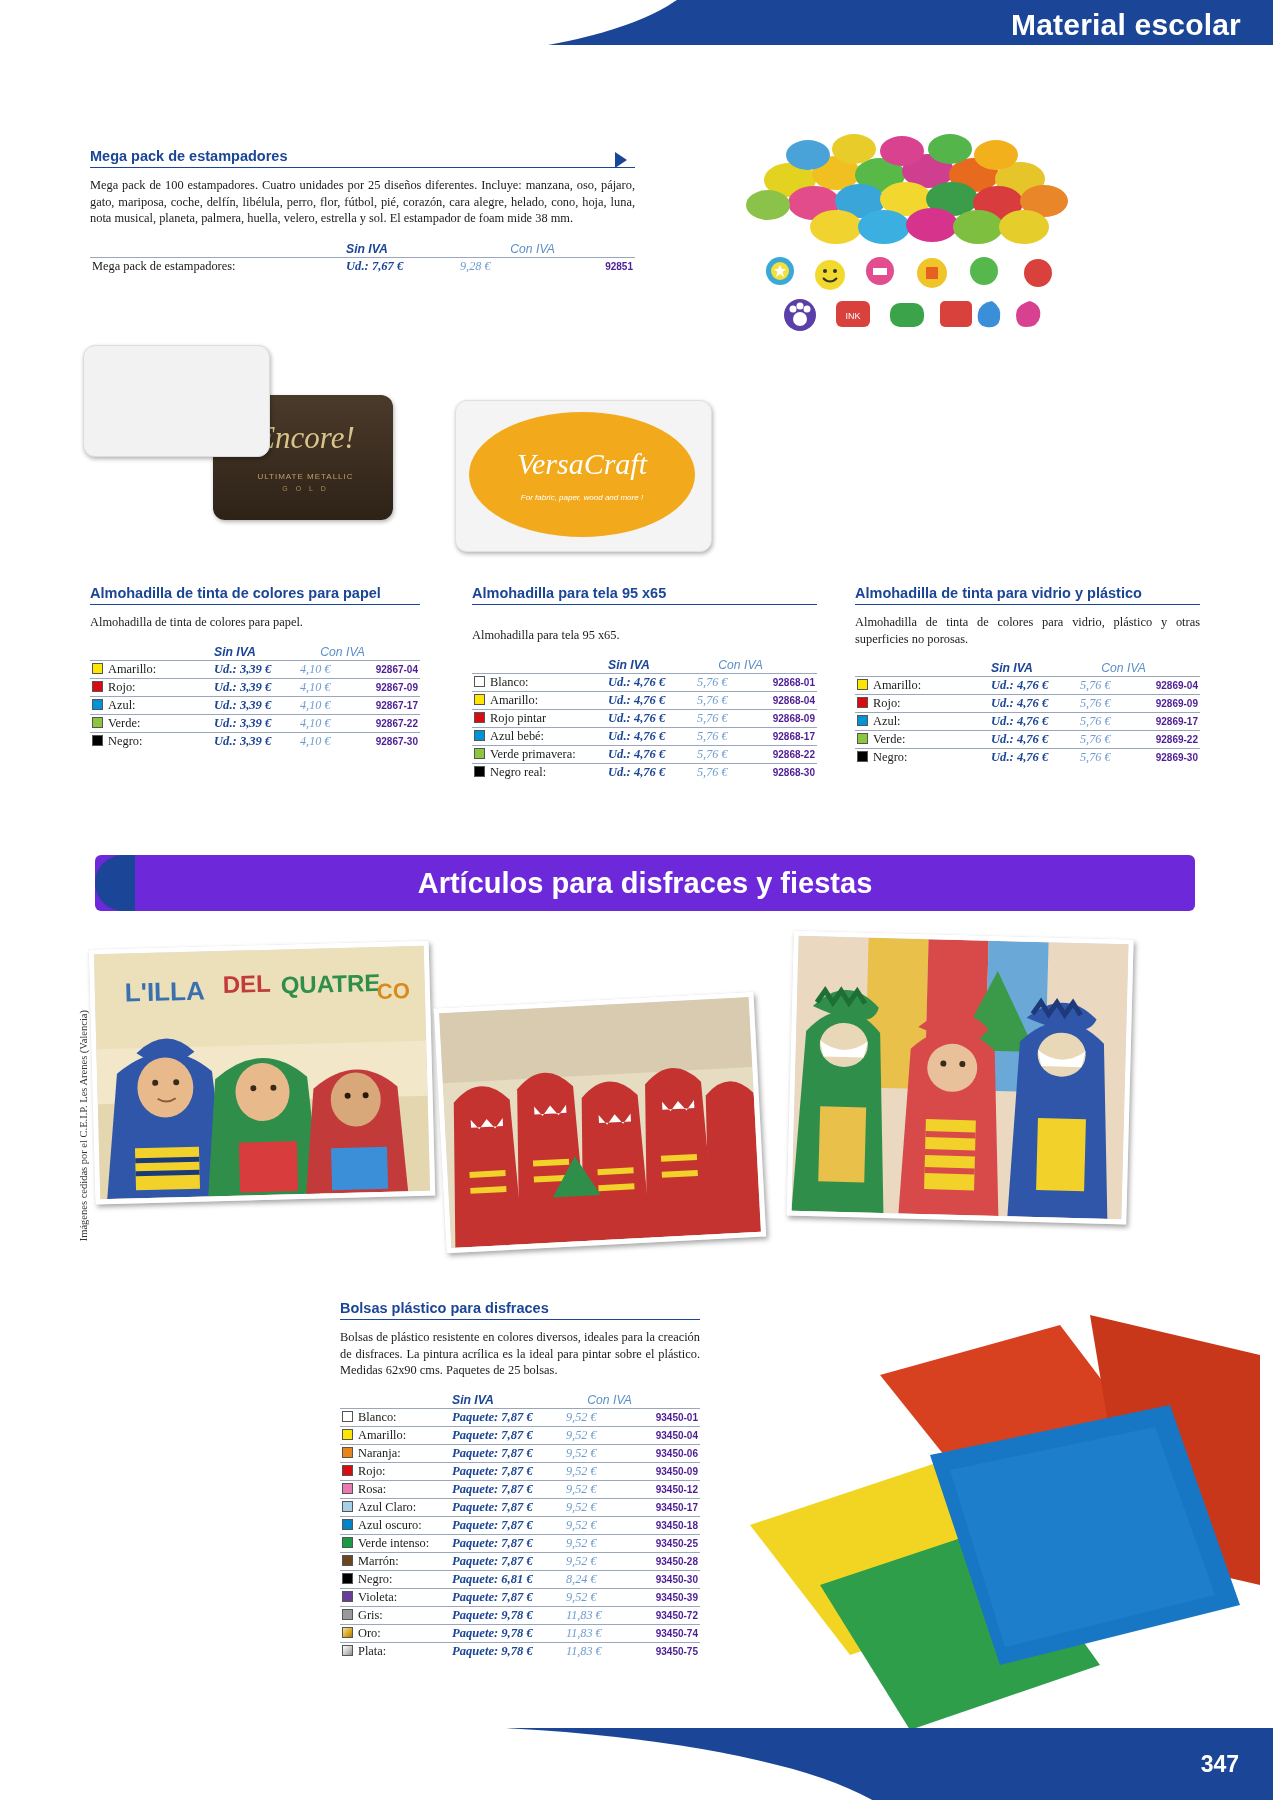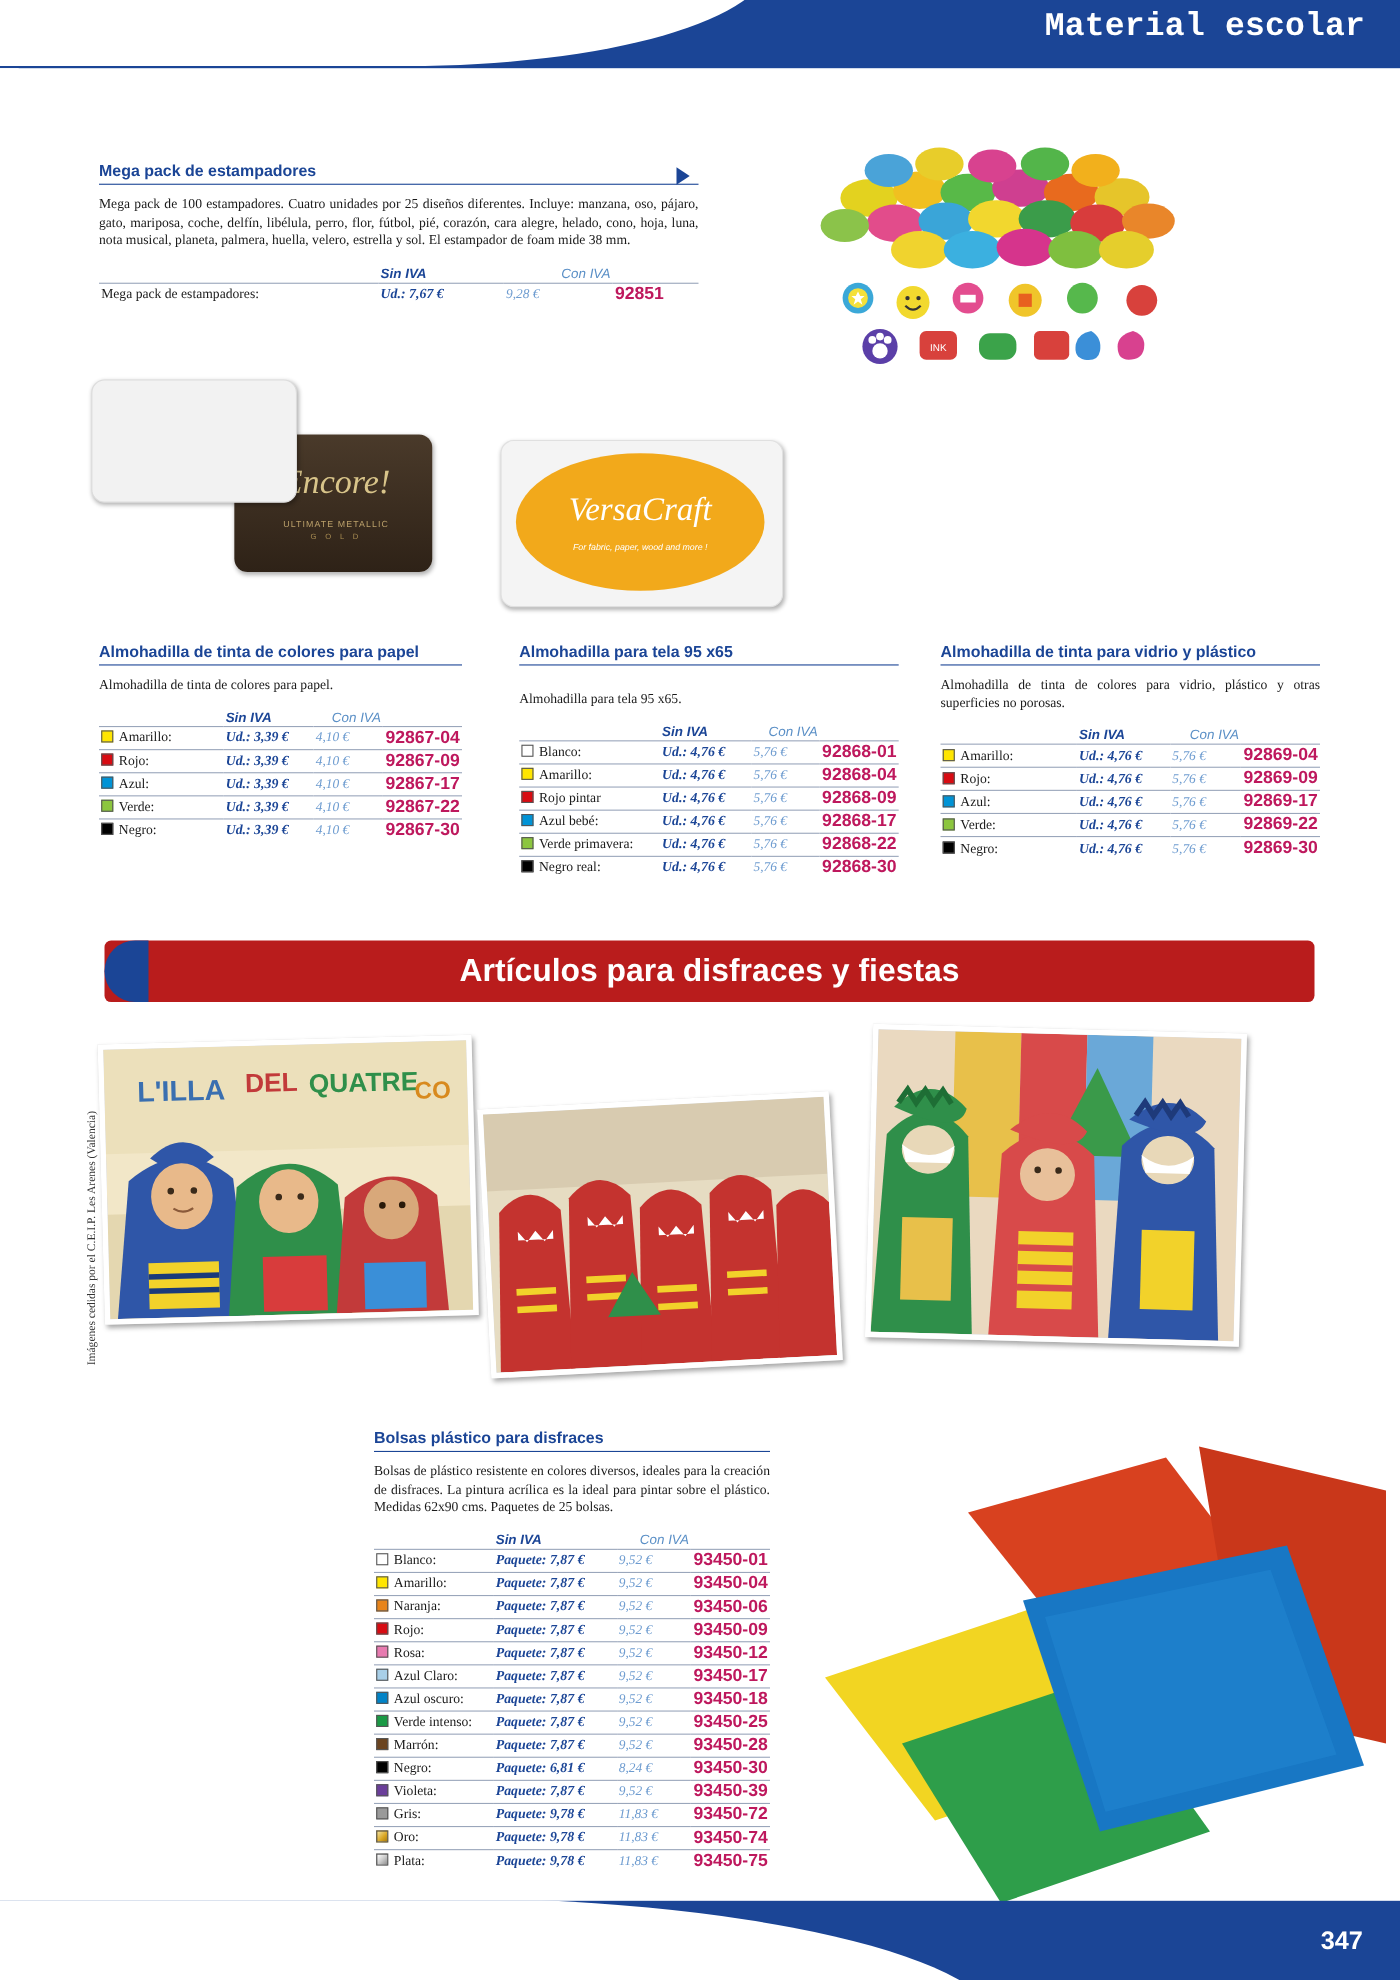--- a/index.html
+++ b/index.html
@@ -18,24 +18,23 @@
     position: absolute;
     inset: 0;
     background: #ffffff;
   }
 
   
   .header-bar {
     position: absolute;
     top: 0; left: 0;
     width: 1273px;
-    height: 62px;
+    height: 45px;
     background: #1b4596;
     overflow: hidden;
-    font-family: Liberation Mono, monospace;
   }
   .header-white-swoop {
     position: absolute;
     left: -60px;
     top: -130px;
     width: 760px;
     height: 190px;
     background: #ffffff;
     border-bottom-right-radius: 330px 95px;
   }
@@ -107,45 +106,45 @@
     font-size: 12.6px;
   }
   .cell-con {
     color: #6e9cd0;
     font-style: italic;
     white-space: nowrap;
     font-family: "Liberation Serif", serif;
     font-size: 12.2px;
   }
   .cell-ref {
-    color: #be185d;
+    color: #4c1d95;
     font-weight: bold;
-    text-align: left;
+    text-align: right;
     white-space: nowrap;
-    font-size: 16px;
+    font-size: 10px;
   }
   .row-line td { border-top: 1px solid #9aa6bb; }
   .swatch {
     display: inline-block;
     width: 11px;
     height: 11px;
     margin-right: 5px;
     vertical-align: -1px;
     border: 1px solid #555;
     box-sizing: border-box;
   }
 
   
   .banner {
     position: absolute;
     left: 95px;
     top: 855px;
     width: 1100px;
     height: 56px;
-    background: #b91c1c;
+    background: #6d28d9;
     border-radius: 6px 6px 6px 6px;
     color: #fff;
     font-size: 29px;
     font-weight: bold;
     display: flex;
     align-items: center;
     justify-content: center;
   }
   .banner::before {
     content: "";

